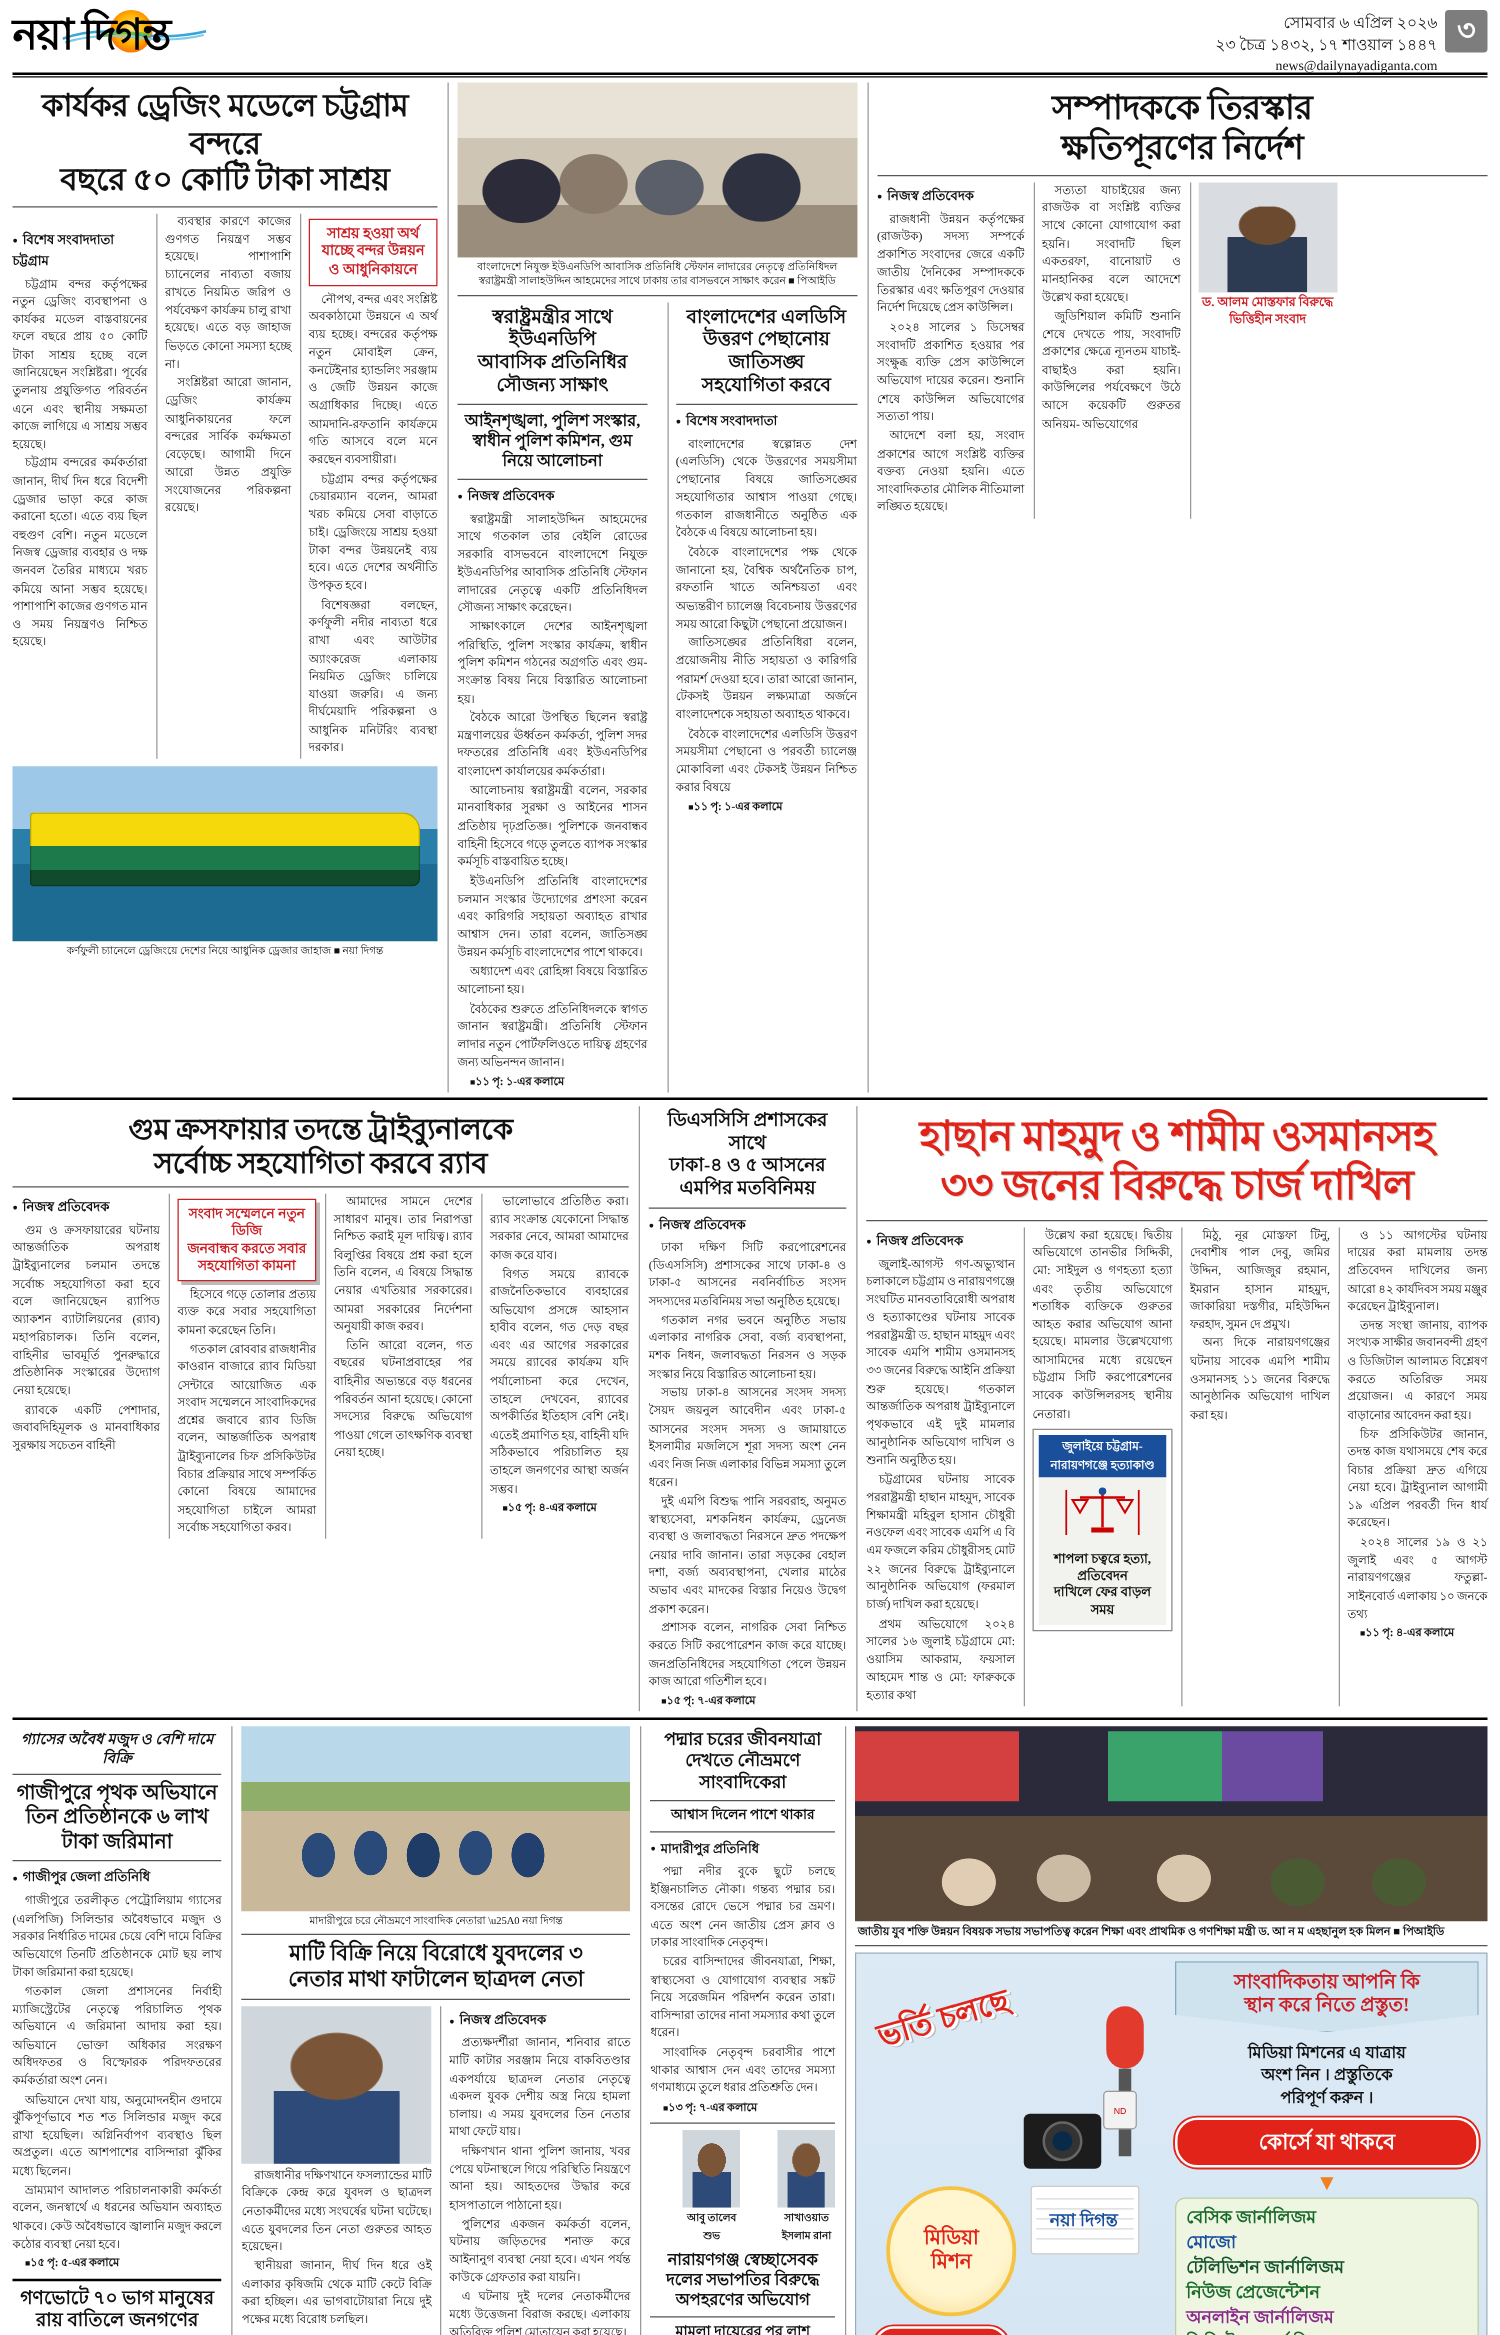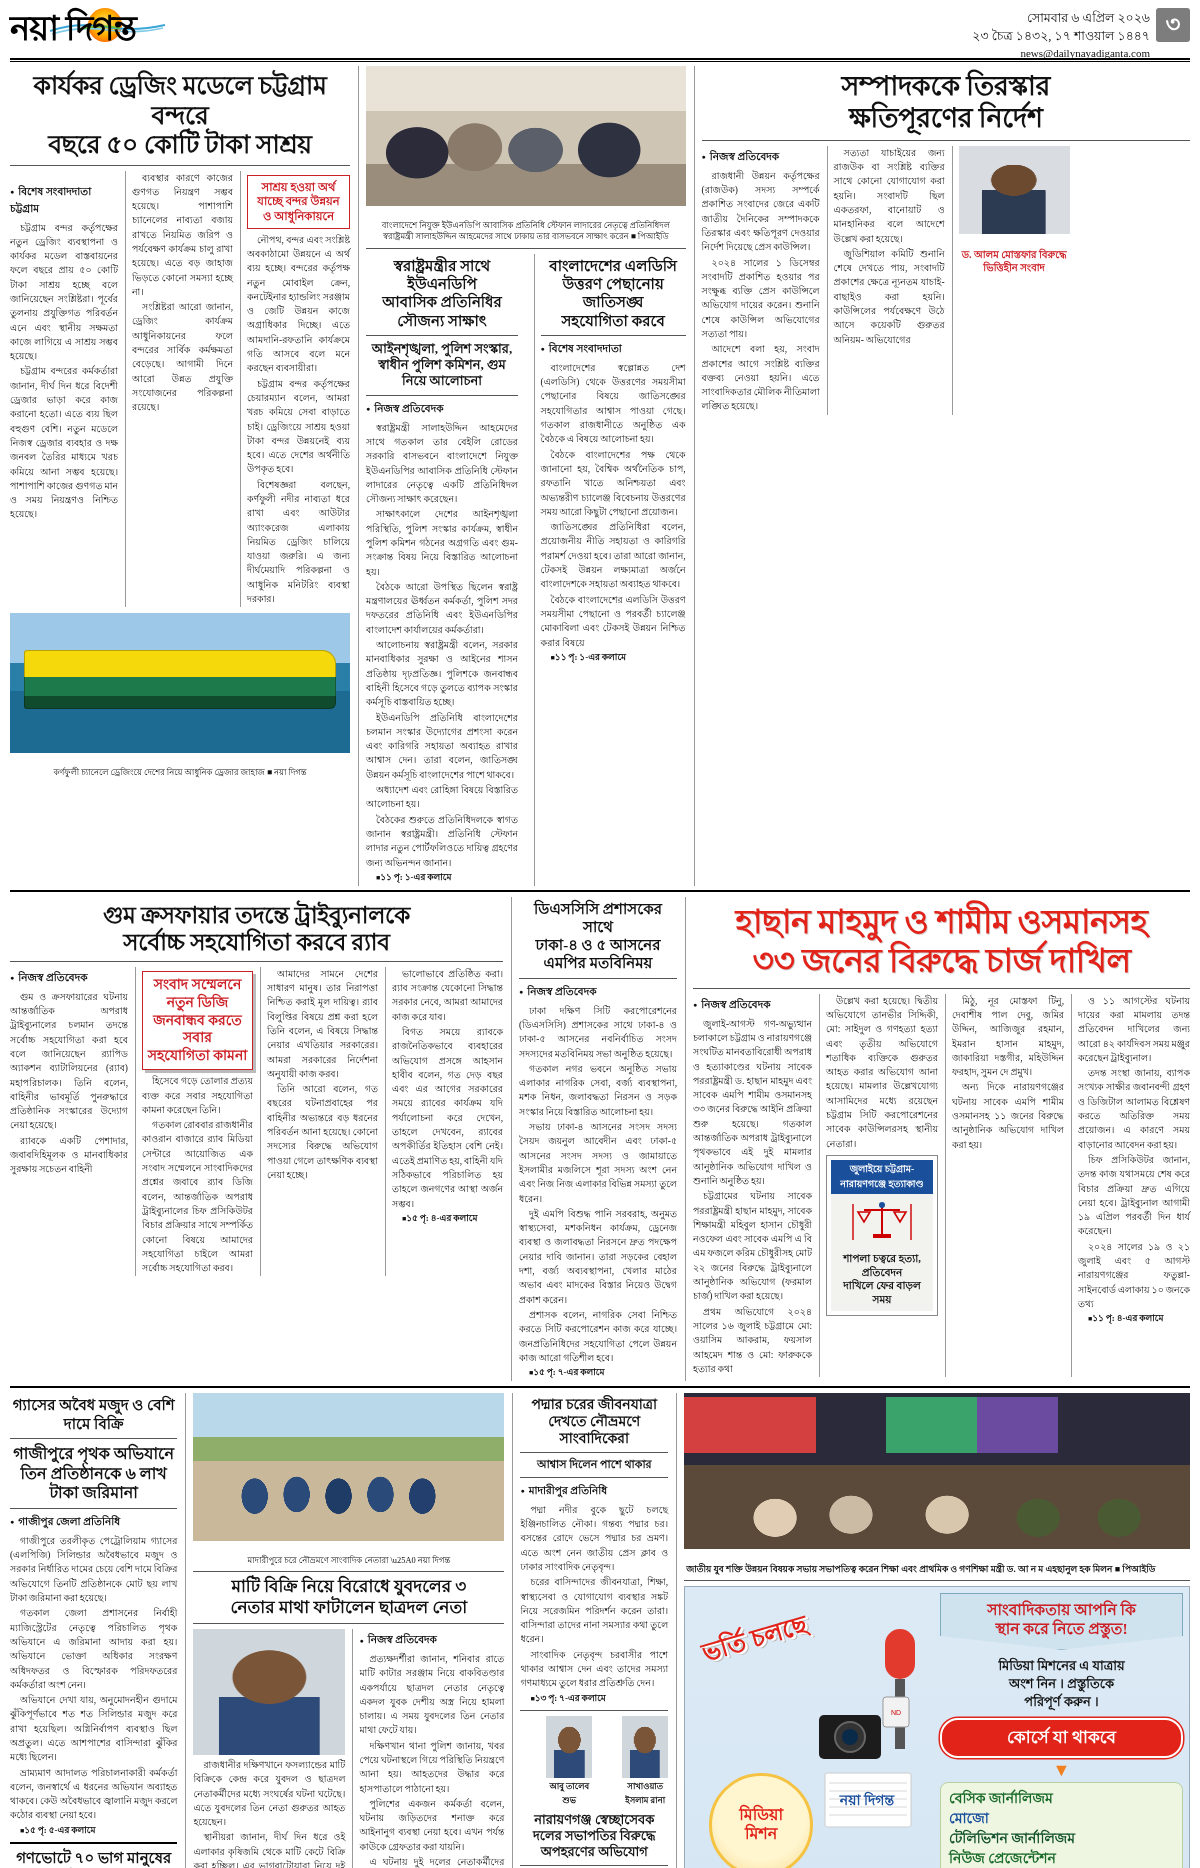--- a/index.html
+++ b/index.html
@@ -62,21 +62,21 @@
   .byline:before { content:"\25CF"; font-size:7px; vertical-align:middle; margin-right:4px; }
 
   .body-text {
     font-size:9.4px; line-height:1.52; text-align:justify; text-justify:inter-word;
     hyphens:auto; word-spacing:-0.4px;
   }
   .body-text p { margin-bottom:1px; text-indent:10px; }
   .jump { font-size:9px; font-weight:bold; }
   .jump:before { content:"\25A0 "; font-size:7px; }
 
-  .caption { font-size:8.4px; line-height:1.35; text-align:center; padding:14px 2px 0; }
+  .caption { font-size:8.4px; line-height:1.35; text-align:center; padding:2px 2px 0; }
 
   
   .photo { width:100%; position:relative; overflow:hidden; background:#ccd6de; }
   .ph-meeting {
     background:
       linear-gradient(#e9e2d6 0 32%, #cfc5b4 32% 100%);
   }
   .ph-meeting:after {
     content:""; position:absolute; inset:0;
     background:
@@ -369,21 +369,21 @@
       <div class="cols" style="gap:7px;">
         <div style="width:118px;">
           <div class="byline">নিজস্ব প্রতিবেদক</div>
           <div class="body-text">
             <p>গুম ও ক্রসফায়ারের ঘটনায় আন্তর্জাতিক অপরাধ ট্রাইব্যুনালের চলমান তদন্তে সর্বোচ্চ সহযোগিতা করা হবে বলে জানিয়েছেন র‍্যাপিড অ্যাকশন ব্যাটালিয়নের (র‍্যাব) মহাপরিচালক। তিনি বলেন, বাহিনীর ভাবমূর্তি পুনরুদ্ধারে প্রতিষ্ঠানিক সংস্কারের উদ্যোগ নেয়া হয়েছে।</p>
             <p>র‍্যাবকে একটি পেশাদার, জবাবদিহিমূলক ও মানবাধিকার সুরক্ষায় সচেতন বাহিনী</p>
           </div>
         </div>
         <div style="width:118px;" class="vsep">
           <div style="padding-left:6px;">
-            <div class="pullbox red shadow" style="font-size:14px;padding:4px;">
+            <div class="pullbox red shadow" style="font-size:11px;padding:4px;">
               <div>সংবাদ সম্মেলনে নতুন ডিজি</div>
               <div>জনবান্ধব করতে সবার</div>
               <div>সহযোগিতা কামনা</div>
             </div>
             <div class="body-text">
               <p>হিসেবে গড়ে তোলার প্রত্যয় ব্যক্ত করে সবার সহযোগিতা কামনা করেছেন তিনি।</p>
               <p>গতকাল রোববার রাজধানীর কাওরান বাজারে র‍্যাব মিডিয়া সেন্টারে আয়োজিত এক সংবাদ সম্মেলনে সাংবাদিকদের প্রশ্নের জবাবে র‍্যাব ডিজি বলেন, আন্তর্জাতিক অপরাধ ট্রাইব্যুনালের চিফ প্রসিকিউটর বিচার প্রক্রিয়ার সাথে সম্পর্কিত কোনো বিষয়ে আমাদের সহযোগিতা চাইলে আমরা সর্বোচ্চ সহযোগিতা করব।</p>
             </div>
           </div>
         </div>
@@ -482,21 +482,21 @@
         </div>
       </div>
     </div>
   </div>
 
   <div class="hsep-thick"></div>
 
   <div class="cols">
 
     <div style="width:172px;">
-      <h4 class="head4" style="font-size:15px;">গ্যাসের অবৈধ মজুদ ও বেশি দামে বিক্রি</h4>
+      <h4 class="head4" style="font-size:12px;font-style:italic;">গ্যাসের অবৈধ মজুদ ও বেশি দামে বিক্রি</h4>
       <div class="hsep"></div>
       <h3 class="head3" style="font-size:16px;">
         <span>গাজীপুরে পৃথক অভিযানে</span><br>
         <span>তিন প্রতিষ্ঠানকে ৬ লাখ</span><br>
         <span>টাকা জরিমানা</span>
       </h3>
       <div class="hsep"></div>
       <div class="byline">গাজীপুর জেলা প্রতিনিধি</div>
       <div class="body-text">
         <p>গাজীপুরে তরলীকৃত পেট্রোলিয়াম গ্যাসের (এলপিজি) সিলিন্ডার অবৈধভাবে মজুদ ও সরকার নির্ধারিত দামের চেয়ে বেশি দামে বিক্রির অভিযোগে তিনটি প্রতিষ্ঠানকে মোট ছয় লাখ টাকা জরিমানা করা হয়েছে।</p>

